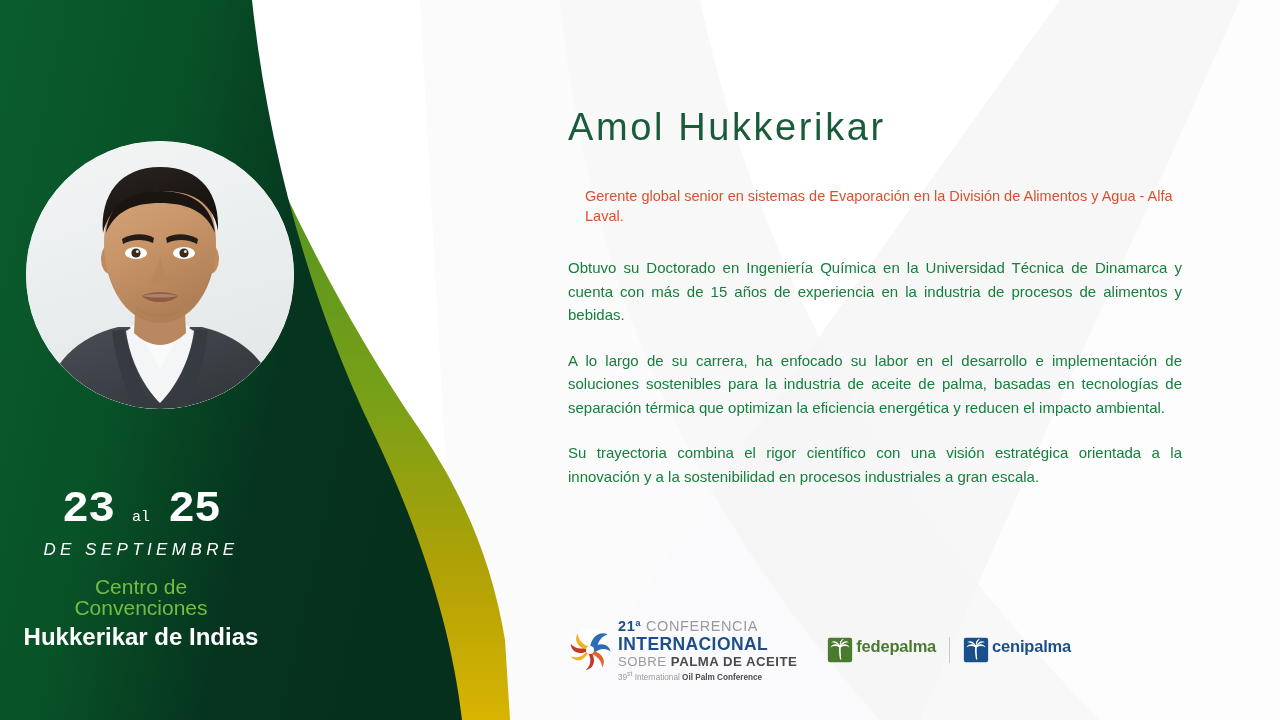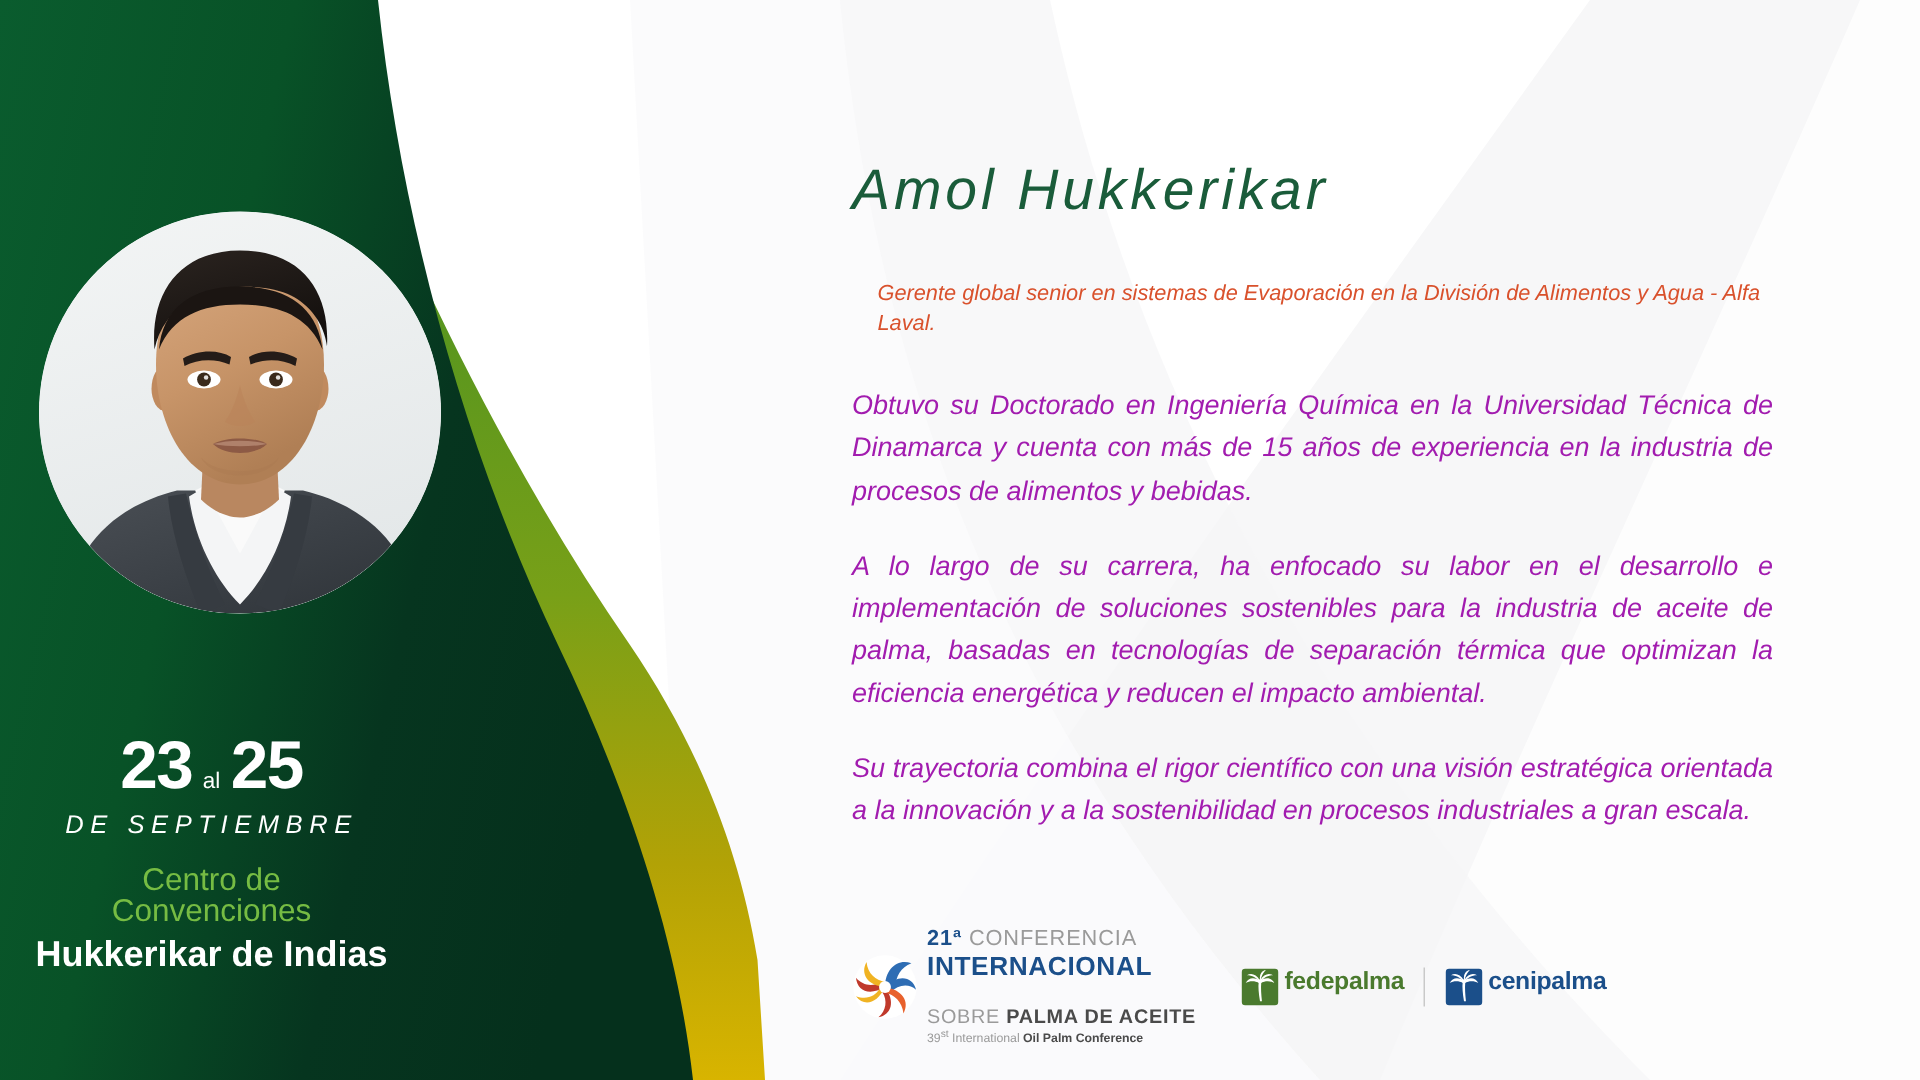--- a/index.html
+++ b/index.html
@@ -34,21 +34,21 @@
   }
   .portrait-svg { width:100%; height:100%; display:block; }
 
   
   .date-block {
     position:absolute; left:0; top:487px; width:282px;
     z-index:4; text-align:center; color:#ffffff;
   }
   .date-line {
     display:flex; align-items:baseline; justify-content:center;
-    gap:7px; line-height:1;
+    gap:18px; line-height:1;font-family:Liberation Mono, monospace;
   }
   .date-num {
     font-size:45px; font-weight:bold; letter-spacing:-1px;
     color:#ffffff;
   }
   .date-al {
     font-size:15px; font-weight:normal; color:#ffffff;
   }
   .date-month {
     margin-top:8px;
@@ -60,59 +60,59 @@
     margin-top:16px;
     font-size:21px; font-weight:normal; line-height:1.02;
     color:#76bc43;
   }
   .venue-city {
     margin-top:4px;
     font-size:24px; font-weight:bold; color:#ffffff;
   }
 
   
-  .content { position:absolute; left:568px; top:0; width:640px; height:720px; z-index:5;font-style:italic; }
+  .content { position:absolute; left:568px; top:0; width:640px; height:720px; z-index:5; }
 
   .speaker-name {
     position:absolute; top:106px; left:0;
     font-size:38px; font-weight:normal;
     letter-spacing:2.6px;
     color:#1a5c3a;
     white-space:nowrap;
   }
   .speaker-role {
     position:absolute; top:186px; left:17px; width:616px;
     font-size:14.5px; line-height:1.38;
     color:#d9512c;
   }
   .bio { position:absolute; top:256px; left:0; width:614px; }
   .bio p {
-    font-size:18px; line-height:1.57;
-    color:#a21caf;
+    font-size:15px; line-height:1.57;
+    color:#15803d;
     text-align:justify;
     margin-bottom:22px;
   }
   .bio p:last-child { margin-bottom:0; }
 
   
   .logos {
     position:absolute; left:568px; top:618px;
     display:flex; align-items:center; gap:16px; z-index:5;
   }
   .conf-logo { display:flex; align-items:center; gap:6px; }
   .conf-mark { width:44px; height:44px; flex:none; }
   .conf-text { line-height:1; padding-top:1px; }
   .conf-l1 { font-size:14.5px; letter-spacing:0.6px; white-space:nowrap; }
   .conf-l1 .b { font-weight:bold; color:#1b4f8a; }
   .conf-l1 .g { color:#9a9a9a; font-weight:normal; }
   .conf-l2 {
     font-size:17.5px; font-weight:bold; letter-spacing:0.4px;
     color:#1b4f8a; margin-top:2px; white-space:nowrap;
   }
-  .conf-l3 { font-size:13.2px; letter-spacing:0.5px; margin-top:18px; white-space:nowrap; }
+  .conf-l3 { font-size:13.2px; letter-spacing:0.5px; margin-top:2px; white-space:nowrap; }
   .conf-l3 .g { color:#9a9a9a; font-weight:normal; }
   .conf-l3 .d { color:#4a4a4a; font-weight:bold; }
   .conf-l4 {
     font-size:8.2px; margin-top:3px; white-space:nowrap; color:#9a9a9a;
   }
   .conf-l4 .d { color:#4a4a4a; font-weight:bold; }
 
   .assoc-logos {
     display:flex; align-items:center; gap:13px;
     margin-left:14px;

